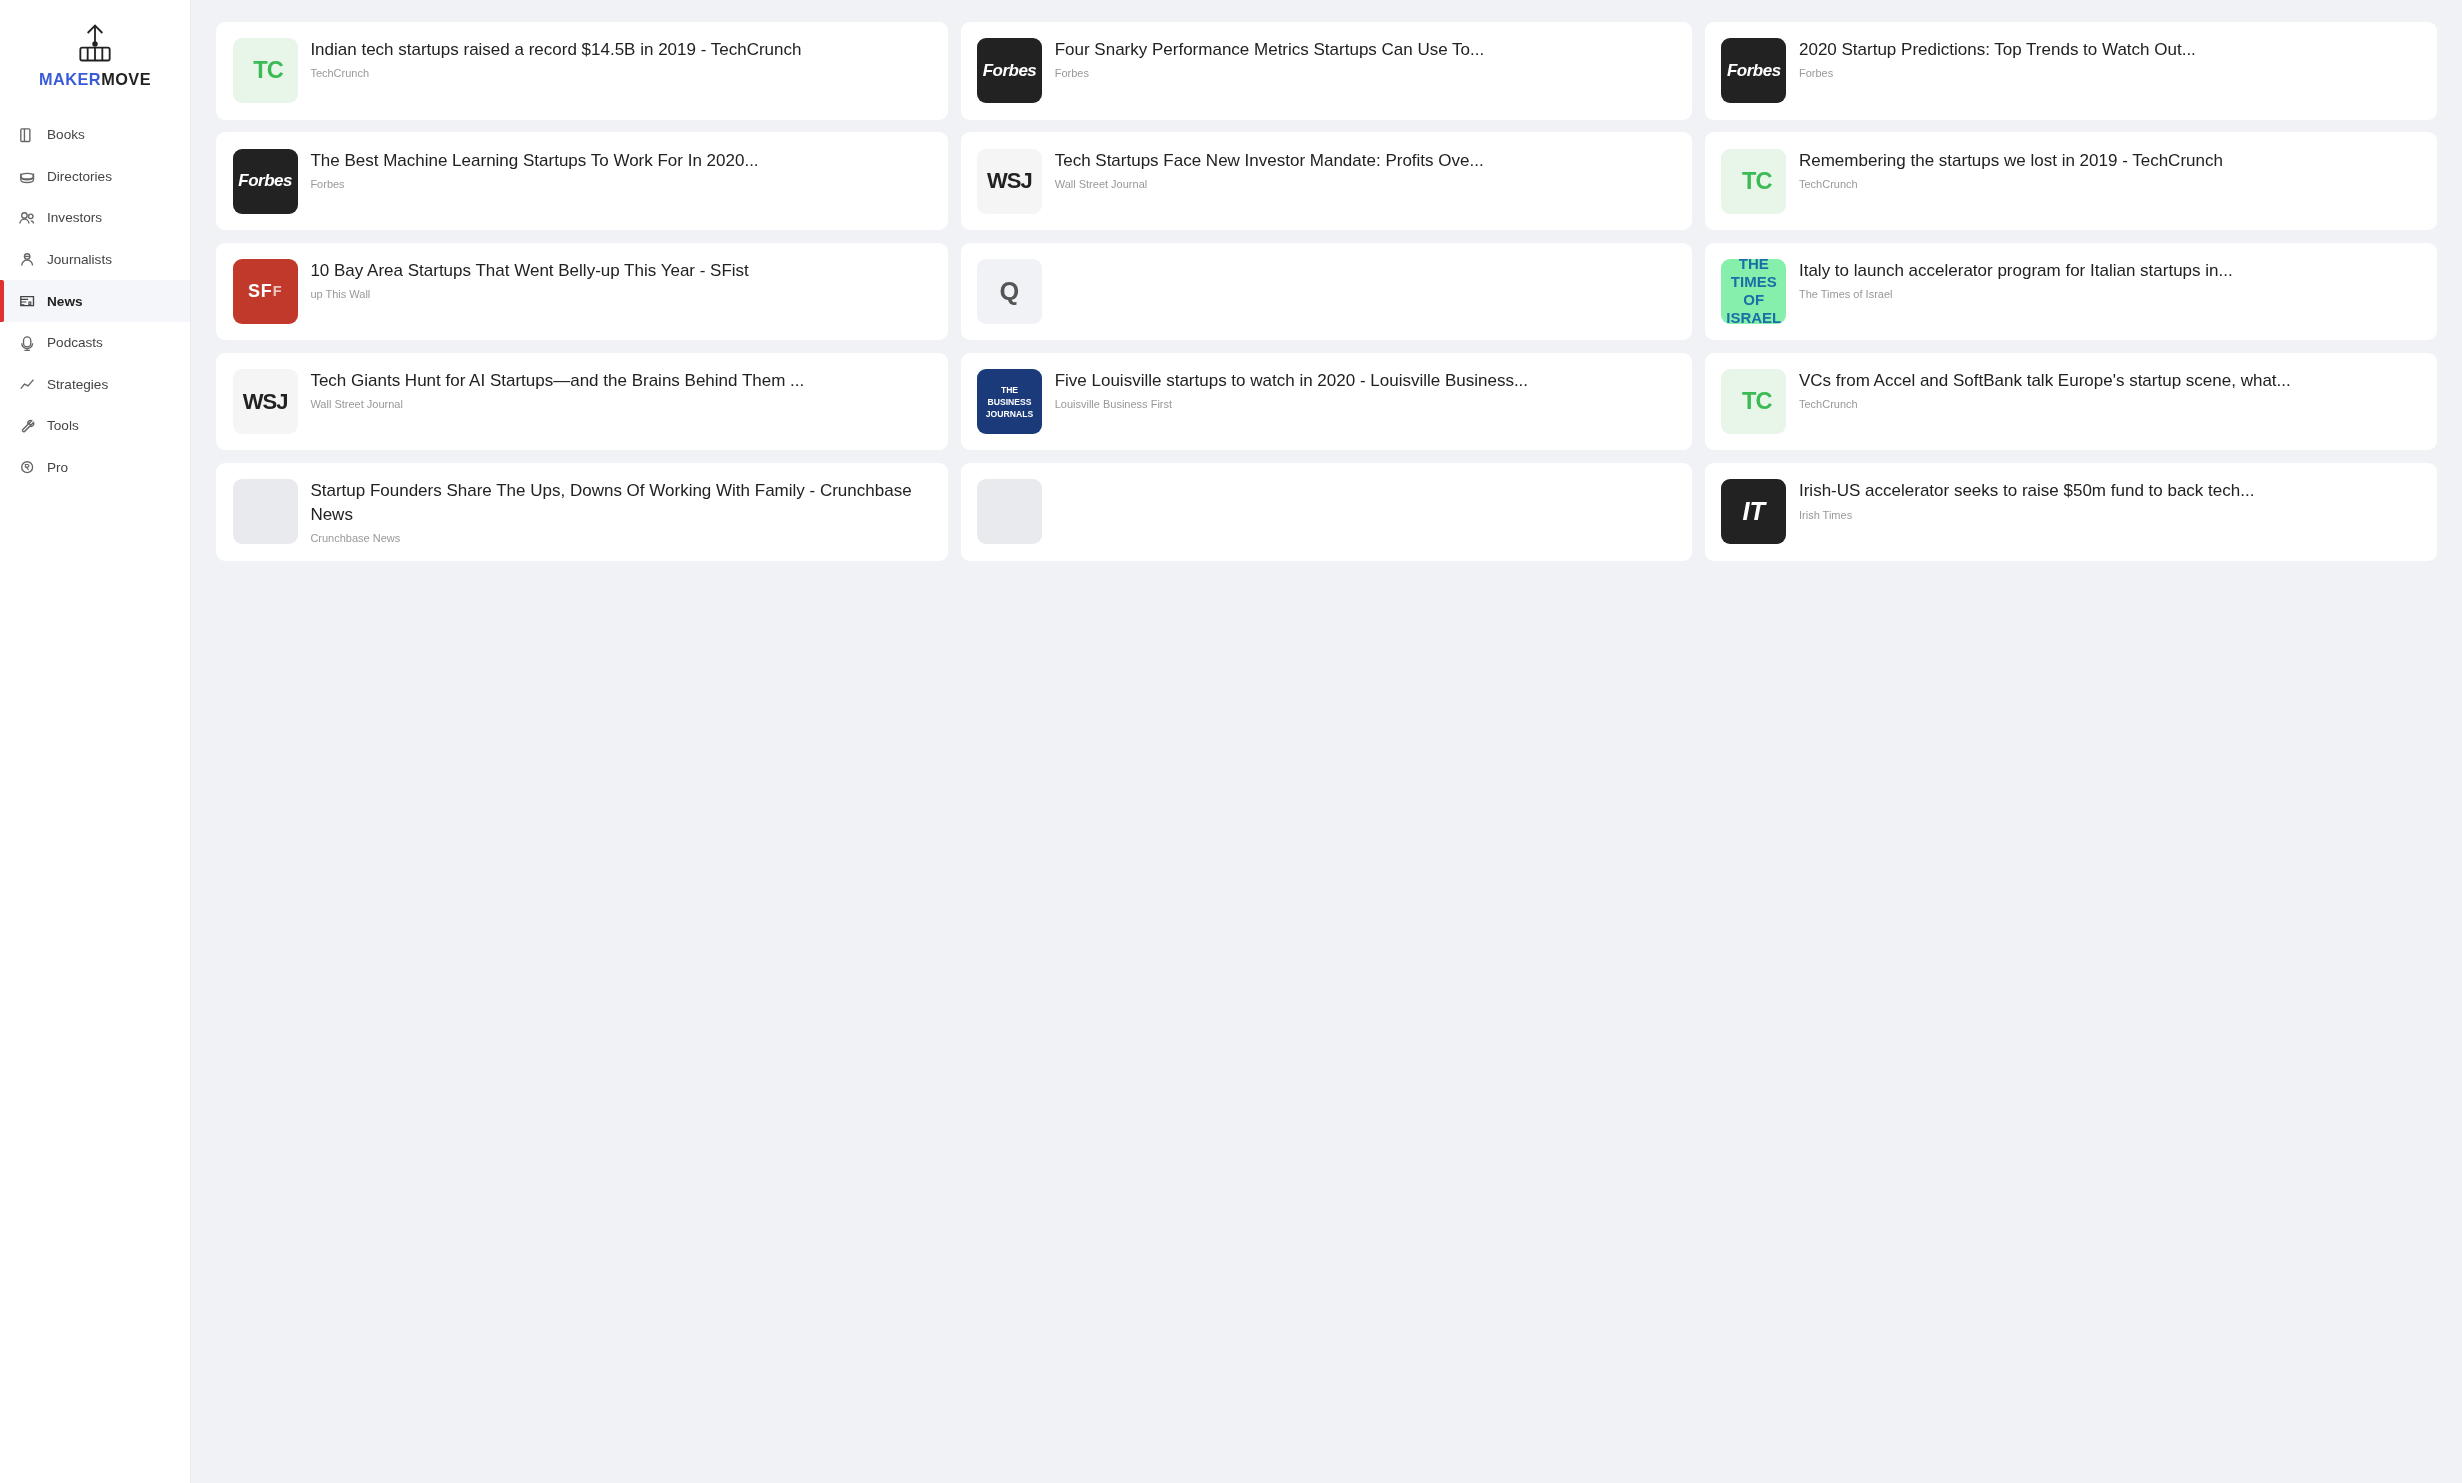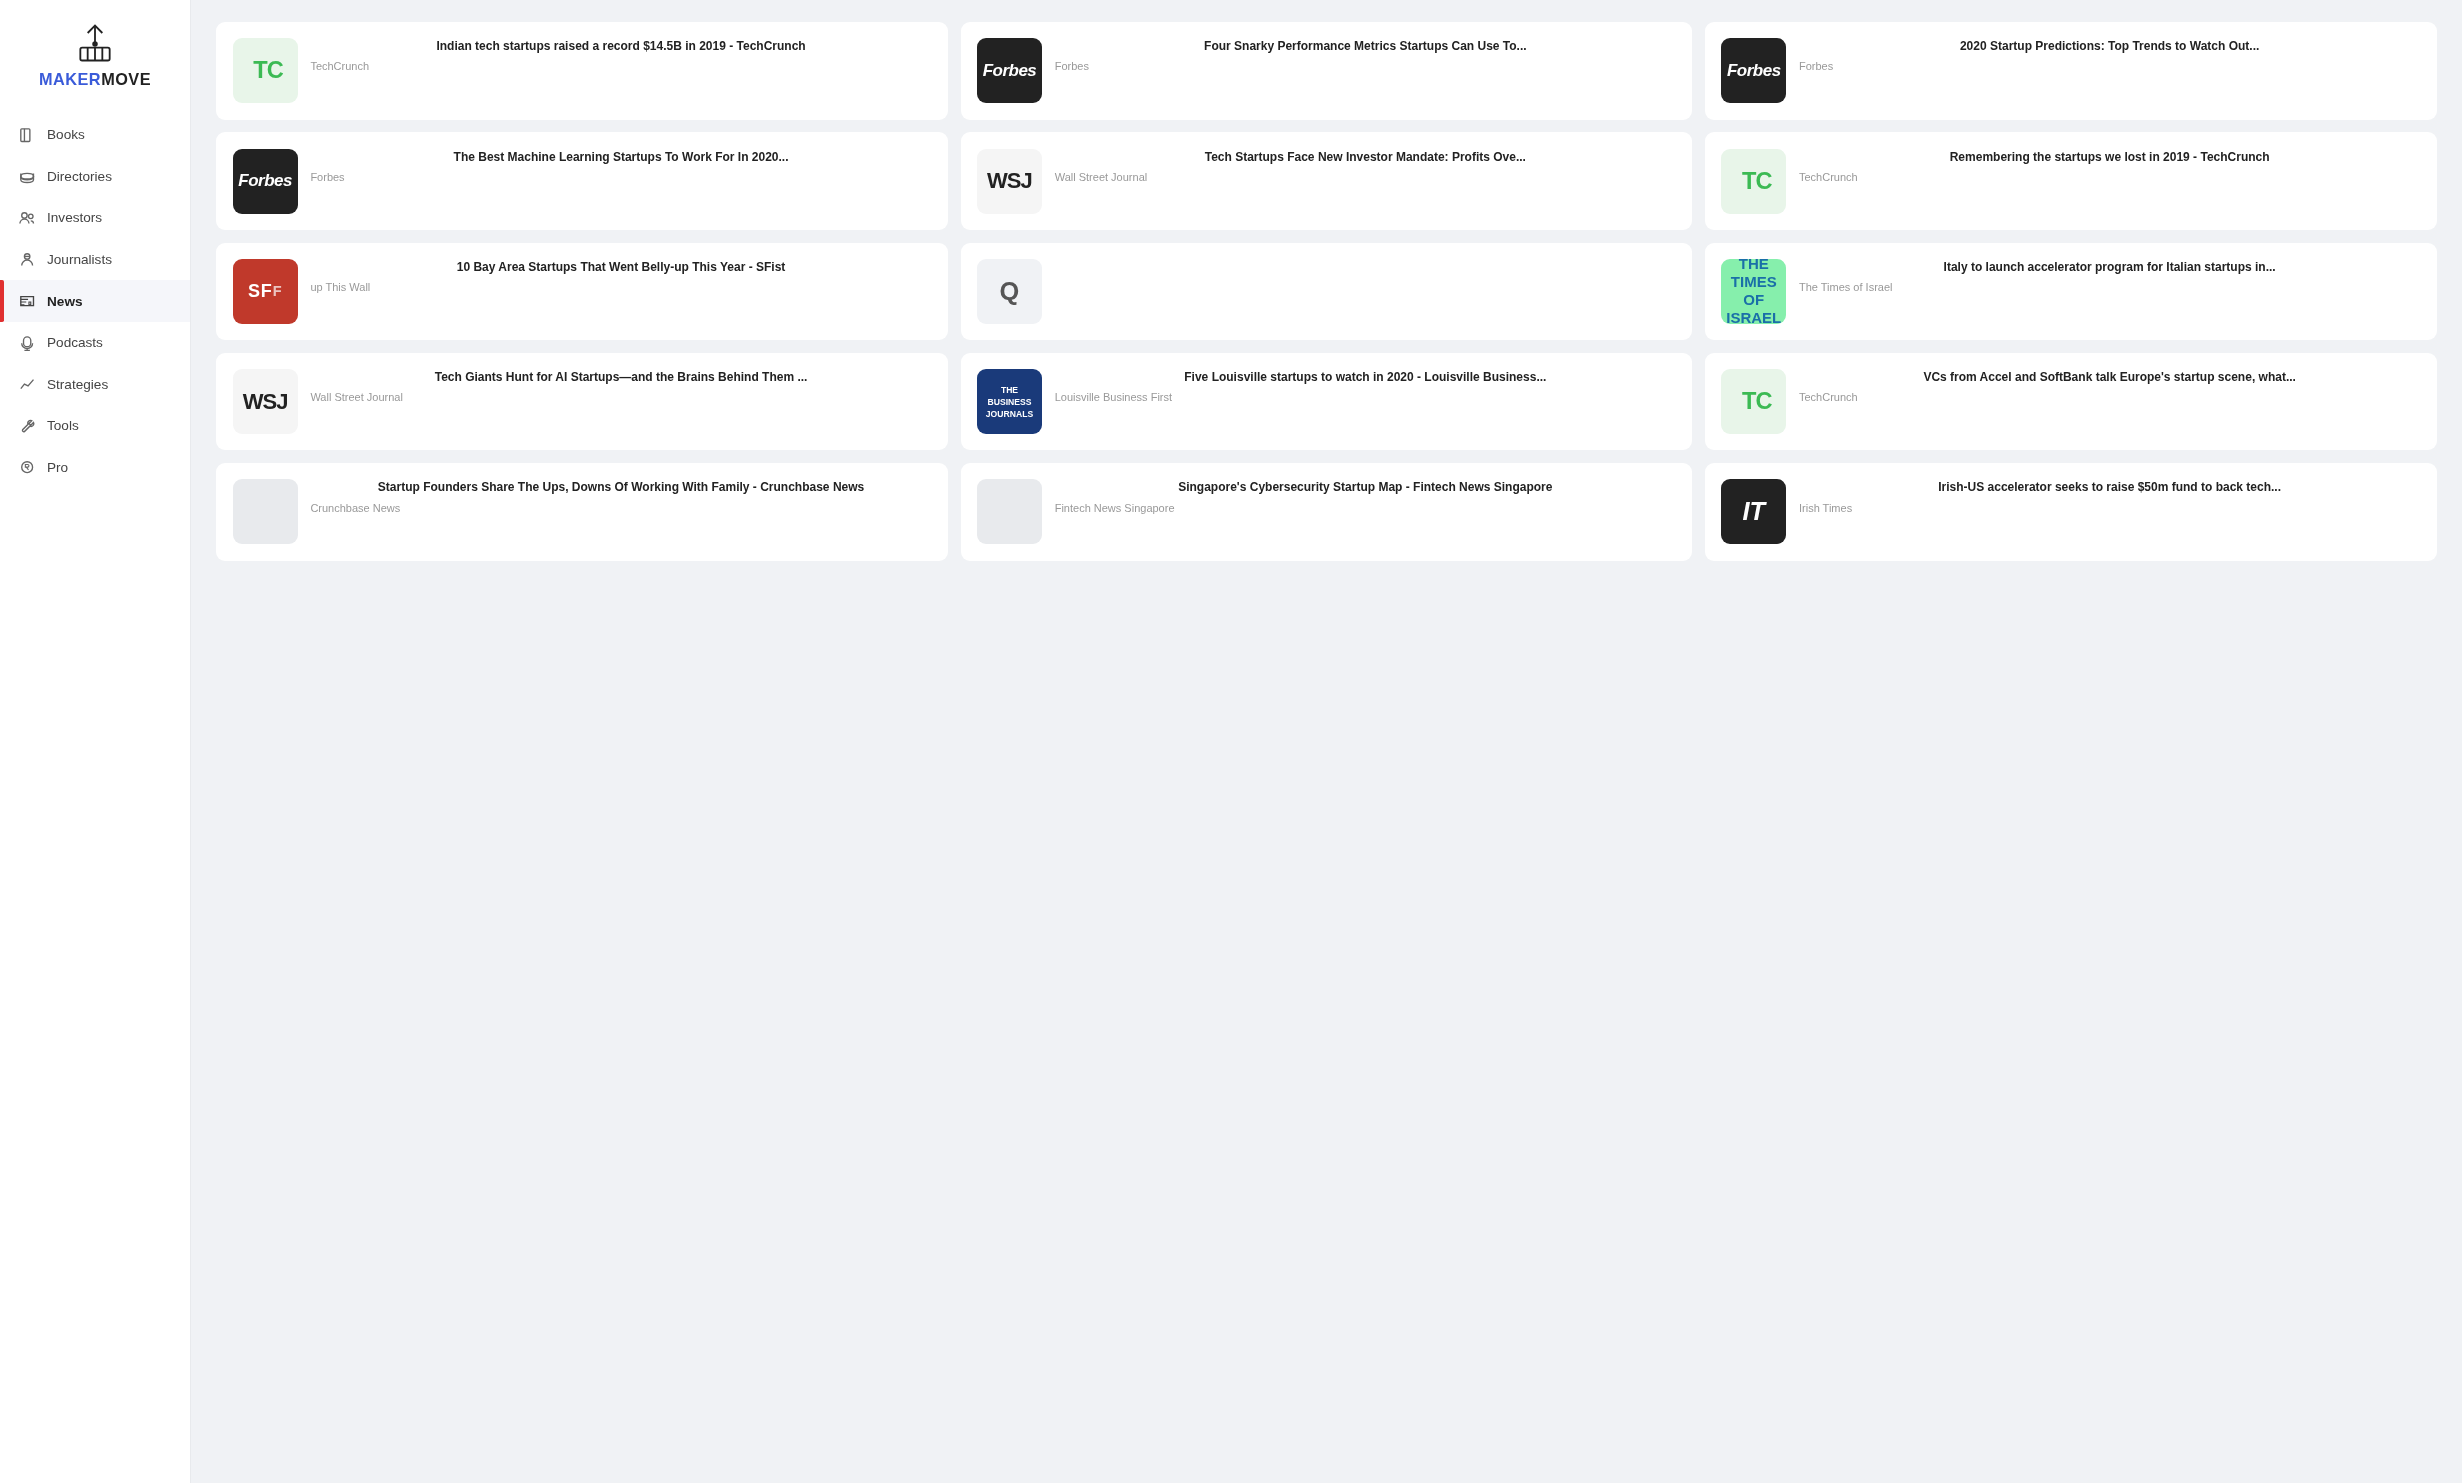--- a/index.html
+++ b/index.html
@@ -120,26 +120,25 @@
       flex-shrink: 0;
       display: flex;
       align-items: center;
       justify-content: center;
       font-weight: 900;
       font-size: 16.3px;
       overflow: hidden;
     }
     .news-content { flex: 1; min-width: 0; }
     .news-title {
-      font-size: 12px;
-      font-weight: 700;
+      font-size: 17px;
+      font-weight: 400;
       color: #222;
       line-height: 1.4;
       margin-bottom: 5.4px;
-      text-align: center;
     }
     .news-source {
       font-size: 11px;
       color: #999;
     }
 
     
     .logo-tc { background: #e8f5e9; padding-left: 6px; }
     .logo-tc-text { color: #3cba54; font-size: 23.6px; font-weight: 900; letter-spacing: -0.9px; }
     .logo-forbes { background: #222; color: #fff; font-size: 16.3px; font-weight: 700; font-style: italic; }
@@ -354,24 +353,20 @@
   </div>
       <div class="news-card">
     <div class="news-logo no-logo" style="background:#e8eaed;"></div>
     <div class="news-content">
       <div class="news-title">Startup Founders Share The Ups, Downs Of Working With Family - Crunchbase News</div>
       <div class="news-source">Crunchbase News</div>
     </div>
   </div>
       <div class="news-card">
     <div class="news-logo no-logo" style="background:#e8eaed;"></div>
-    <div class="news-content">
-      <div class="news-title">Singapore's Cybersecurity Startup Map - Fintech News Singapore</div>
-      <div class="news-source">Fintech News Singapore</div>
-    </div>
   </div>
       <div class="news-card">
     <div class="news-logo logo-it" style="font-style:italic;font-size:25.4px;font-weight:900;background:#222;color:#fff;">IT</div>
     <div class="news-content">
       <div class="news-title">Irish-US accelerator seeks to raise $50m fund to back tech...</div>
       <div class="news-source">Irish Times</div>
     </div>
   </div>
     </div>
 </div>

